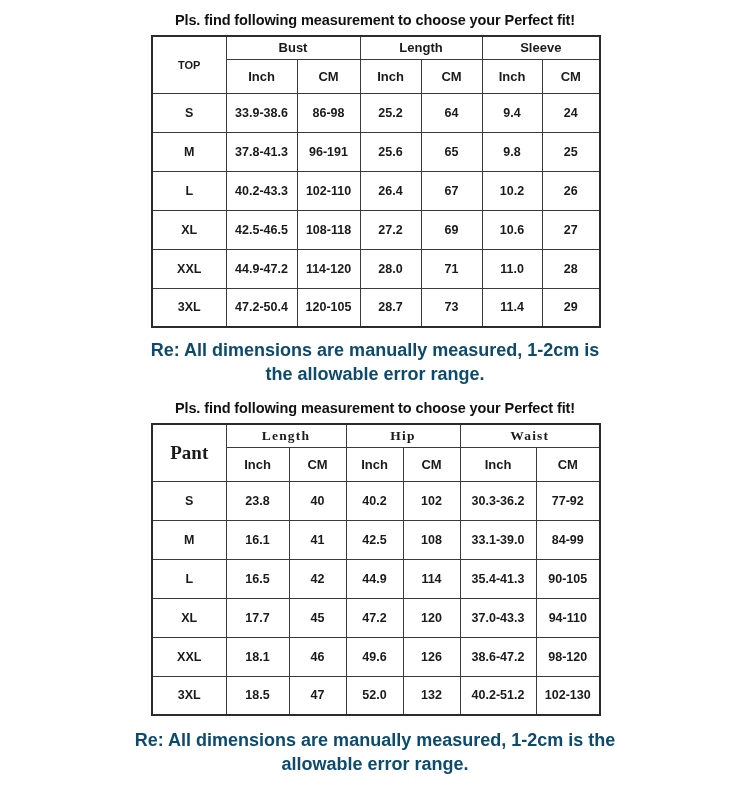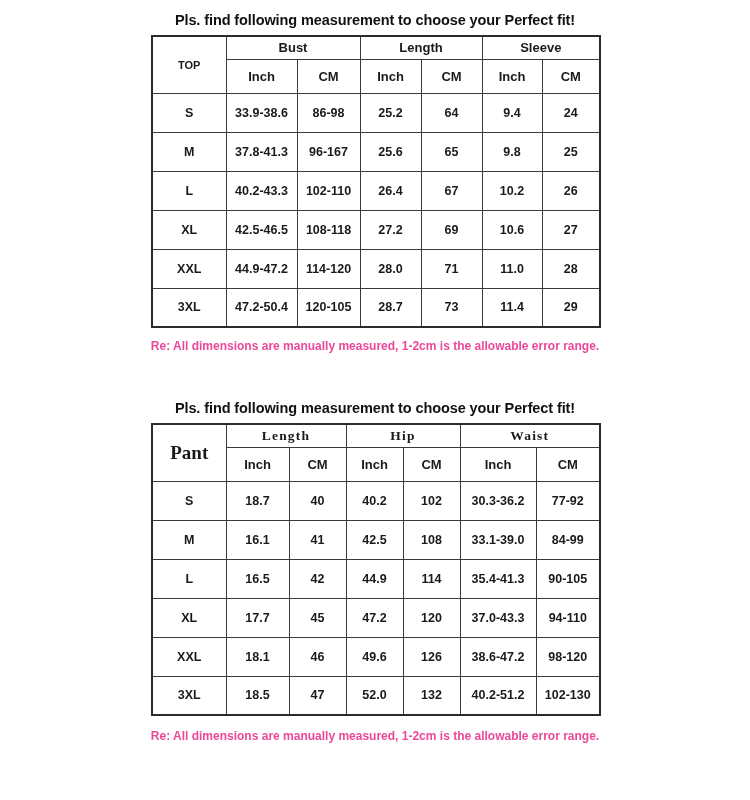--- a/index.html
+++ b/index.html
@@ -102,22 +102,22 @@
 
   td.data-cell {
     font-size: 13px;
     font-weight: bold;
   }
 
   .note {
     text-align: center;
     font-family: "Liberation Sans", sans-serif;
     font-weight: bold;
-    font-size: 12px;
-    color: #ec4899;
+    font-size: 18px;
+    color: #0c4a6e;
     line-height: 1.35;
   }
 
   
   #block-top        { position: absolute; left: 0; top: 0; }
   #top-title        { margin: 0; padding-top: 12px; }
   #top-table-wrap   { margin-top: 7px; }
   #top-note         { margin-top: 10px; width: 470px; margin-left: auto; margin-right: auto; }
 
   #block-pant       { position: absolute; left: 0; top: 396px; }
@@ -172,21 +172,21 @@
             <td class="data-cell">33.9-38.6</td>
             <td class="data-cell">86-98</td>
             <td class="data-cell">25.2</td>
             <td class="data-cell">64</td>
             <td class="data-cell">9.4</td>
             <td class="data-cell">24</td>
           </tr>
           <tr class="h-data">
             <td class="size-cell">M</td>
             <td class="data-cell">37.8-41.3</td>
-            <td class="data-cell">96-167</td>
+            <td class="data-cell">96-191</td>
             <td class="data-cell">25.6</td>
             <td class="data-cell">65</td>
             <td class="data-cell">9.8</td>
             <td class="data-cell">25</td>
           </tr>
           <tr class="h-data">
             <td class="size-cell">L</td>
             <td class="data-cell">40.2-43.3</td>
             <td class="data-cell">102-110</td>
             <td class="data-cell">26.4</td>
@@ -254,21 +254,21 @@
             <td class="subhead sans">Inch</td>
             <td class="subhead sans">CM</td>
             <td class="subhead sans">Inch</td>
             <td class="subhead sans">CM</td>
             <td class="subhead sans">Inch</td>
             <td class="subhead sans">CM</td>
           </tr>
 
           <tr class="h-data-pant">
             <td class="size-cell">S</td>
-            <td class="data-cell">18.7</td>
+            <td class="data-cell">23.8</td>
             <td class="data-cell">40</td>
             <td class="data-cell">40.2</td>
             <td class="data-cell">102</td>
             <td class="data-cell">30.3-36.2</td>
             <td class="data-cell">77-92</td>
           </tr>
           <tr class="h-data-pant">
             <td class="size-cell">M</td>
             <td class="data-cell">16.1</td>
             <td class="data-cell">41</td>

